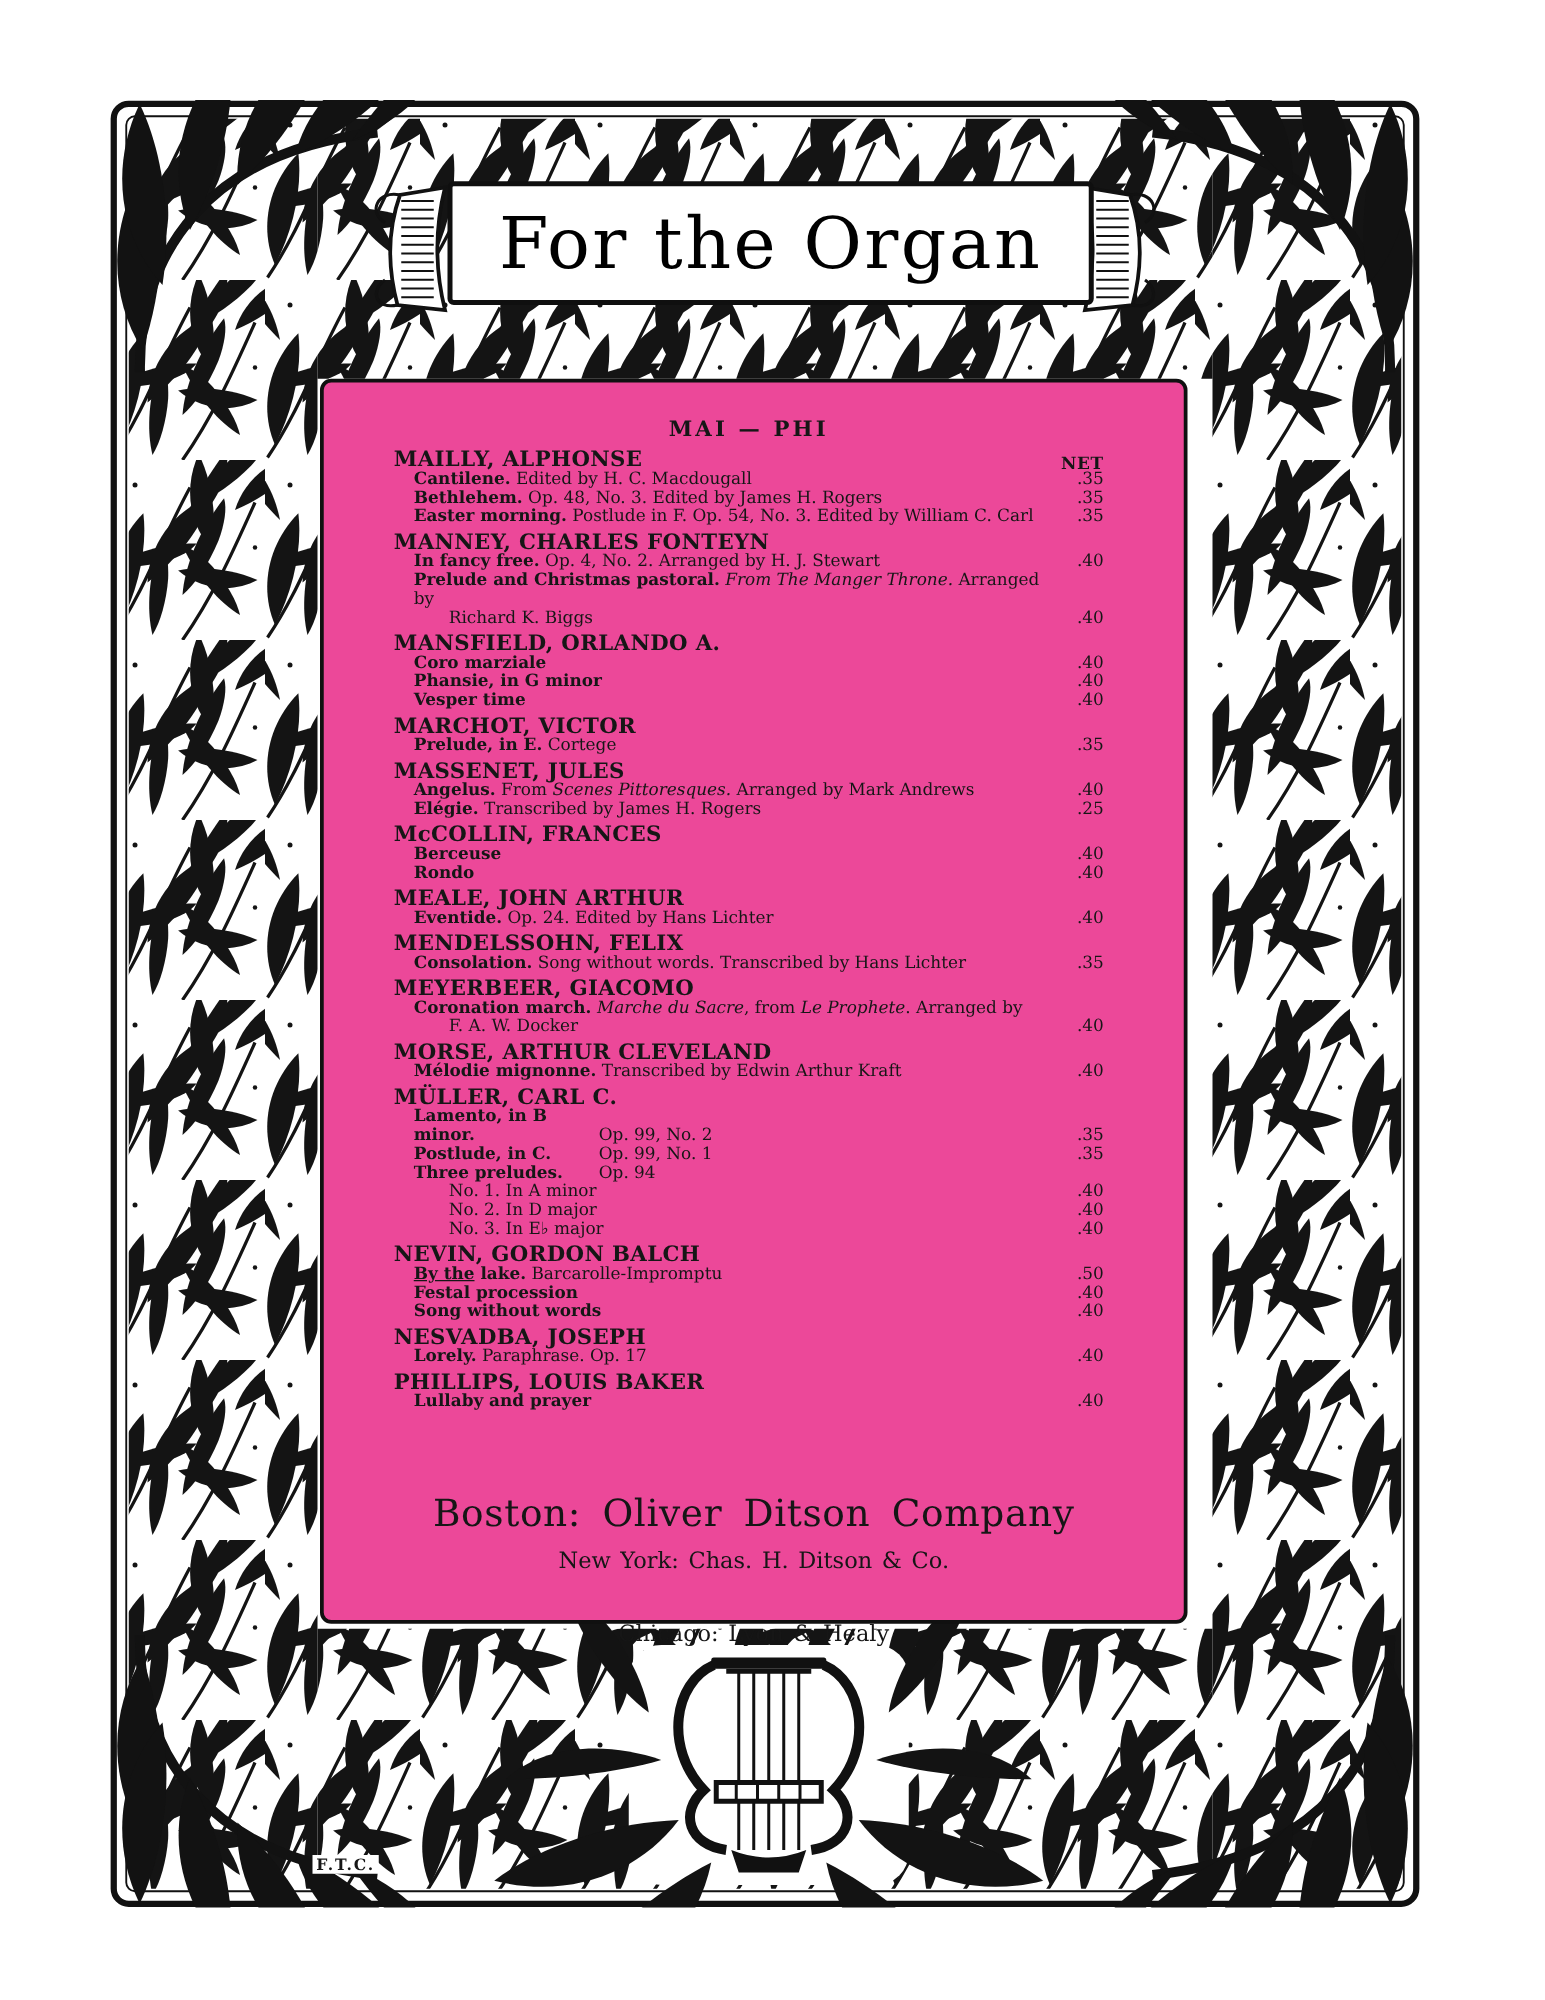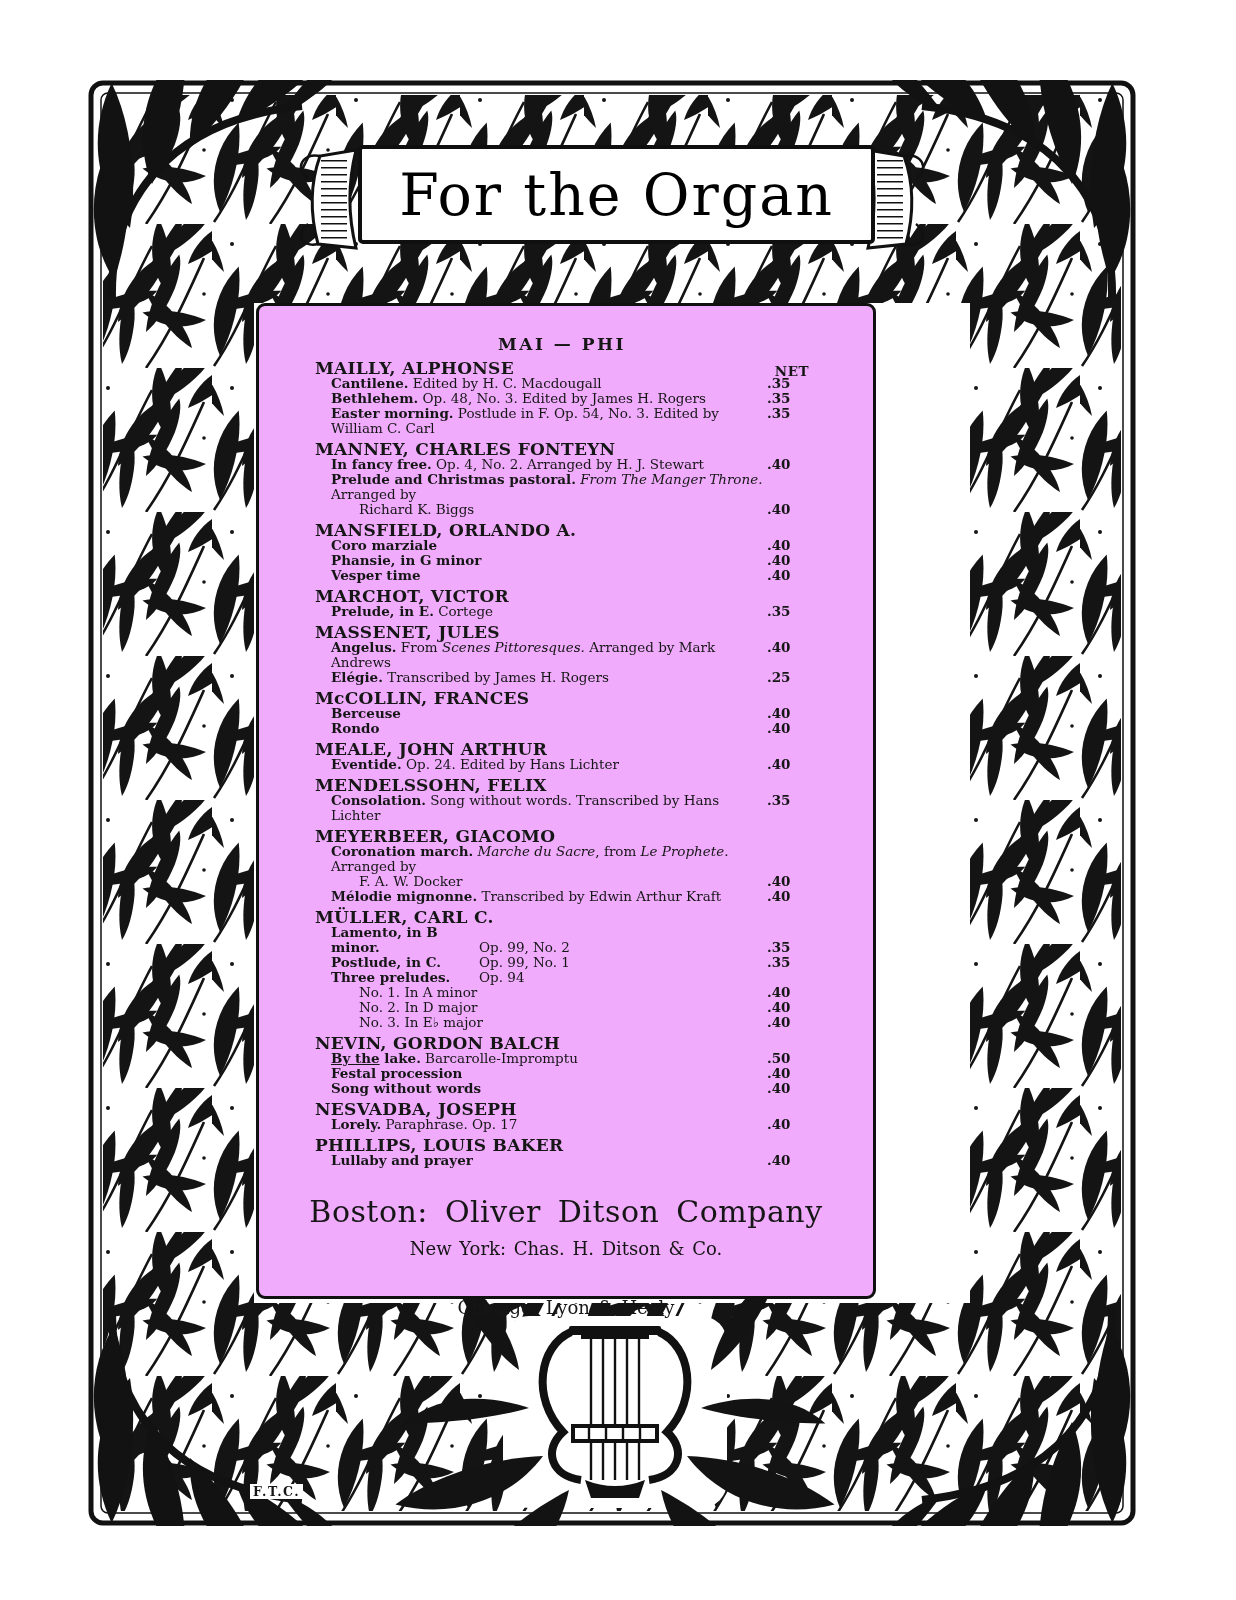--- a/index.html
+++ b/index.html
@@ -10,30 +10,30 @@
   .frame-svg{position:absolute;left:88px;top:80px;width:1048px;height:1446px;z-index:1;}
   
   .banner{
     position:absolute;left:358px;top:145px;width:517px;height:99px;box-sizing:border-box;
     background:#ffffff;border:4px solid #0f0f0f;border-radius:5px;z-index:3;
     display:flex;align-items:center;justify-content:center;
   }
   .banner-text{font-size:57px;letter-spacing:2px;color:#000000;white-space:nowrap;}
   
   .panel{
-    position:absolute;left:256px;top:303px;width:620px;height:996px;box-sizing:border-box;
-    background:#f0abfc;border:3.5px solid #101010;border-radius:9px;z-index:2;
+    position:absolute;left:256px;top:303px;width:694px;height:996px;box-sizing:border-box;
+    background:#ec4899;border:3.5px solid #101010;border-radius:9px;z-index:2;
     padding:28px 64px 0 56px;
   }
   .cat-header{text-align:center;font-size:17px;font-weight:bold;letter-spacing:2.5px;}
   .list{position:relative;margin-top:6px;}
   .net{position:absolute;right:0;top:3px;font-weight:bold;font-size:13.5px;letter-spacing:.5px;}
   .row{display:flex;align-items:baseline;font-size:13.5px;line-height:15px;}
   .row .txt{flex:1 1 auto;}
-  .row .price{flex:0 0 42px;font-weight:bold;}
+  .row .price{flex:0 0 42px;text-align:right;}
   .head{font-weight:bold;font-size:17px;letter-spacing:.3px;margin-top:5px;line-height:16px;}
   .ind1 .txt{padding-left:16px;}
   .ind2 .txt{padding-left:44px;}
   .seg-b{font-weight:bold;}
   .seg-r{font-weight:normal;}
   .seg-i{font-style:italic;}
   .seg-bu{font-weight:bold;text-decoration:underline;}
   .seg-bcol{font-weight:bold;display:inline-block;width:148px;}
   
   .pub{position:absolute;left:0;width:100%;top:888px;text-align:center;}
@@ -266,20 +266,23 @@
         <div class="row ind1">
           <span class="txt"><span class="seg-b">Coronation march.</span><span class="seg-r"> </span><span class="seg-i">Marche du Sacre</span><span class="seg-r">, from </span><span class="seg-i">Le Prophete</span><span class="seg-r">. Arranged by</span></span>
           <span class="price"></span>
         </div>
         <div class="row ind2">
           <span class="txt"><span class="seg-r">F. A. W. Docker</span></span>
           <span class="price">.40</span>
         </div>
       </div>
       <div class="group">
+        <div class="row head">
+          <span class="txt">MORSE, ARTHUR CLEVELAND</span>
+        </div>
         <div class="row ind1">
           <span class="txt"><span class="seg-b">Mélodie mignonne.</span><span class="seg-r"> Transcribed by Edwin Arthur Kraft</span></span>
           <span class="price">.40</span>
         </div>
       </div>
       <div class="group">
         <div class="row head">
           <span class="txt">MÜLLER, CARL C.</span>
         </div>
         <div class="row ind1">

